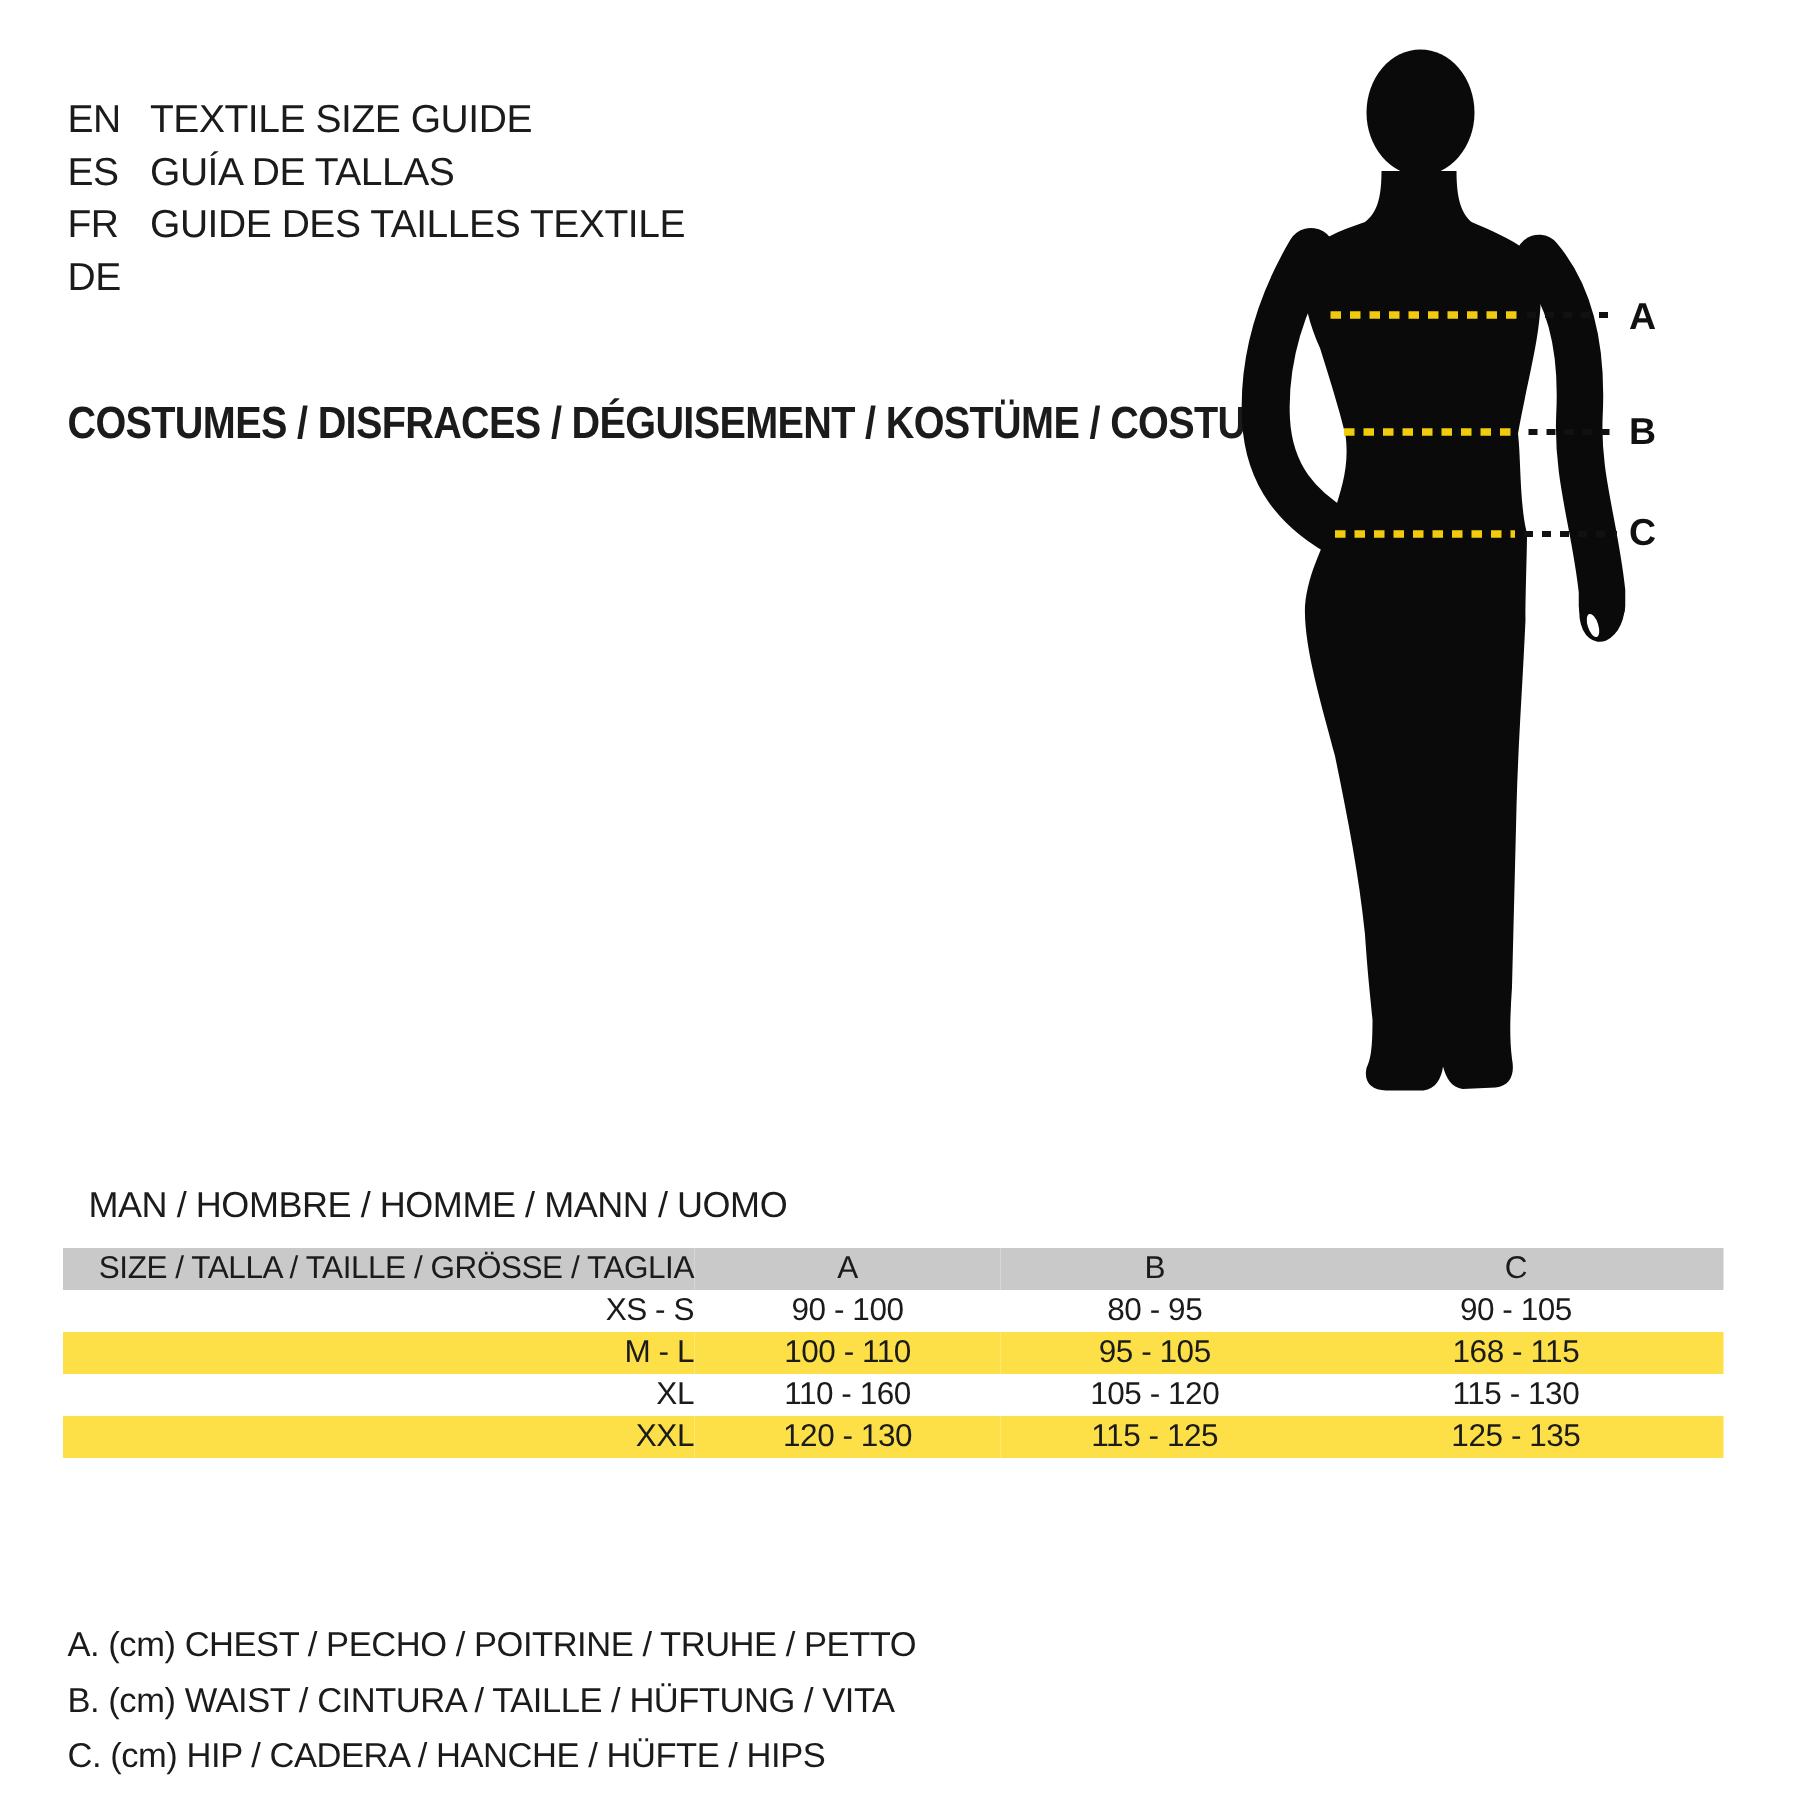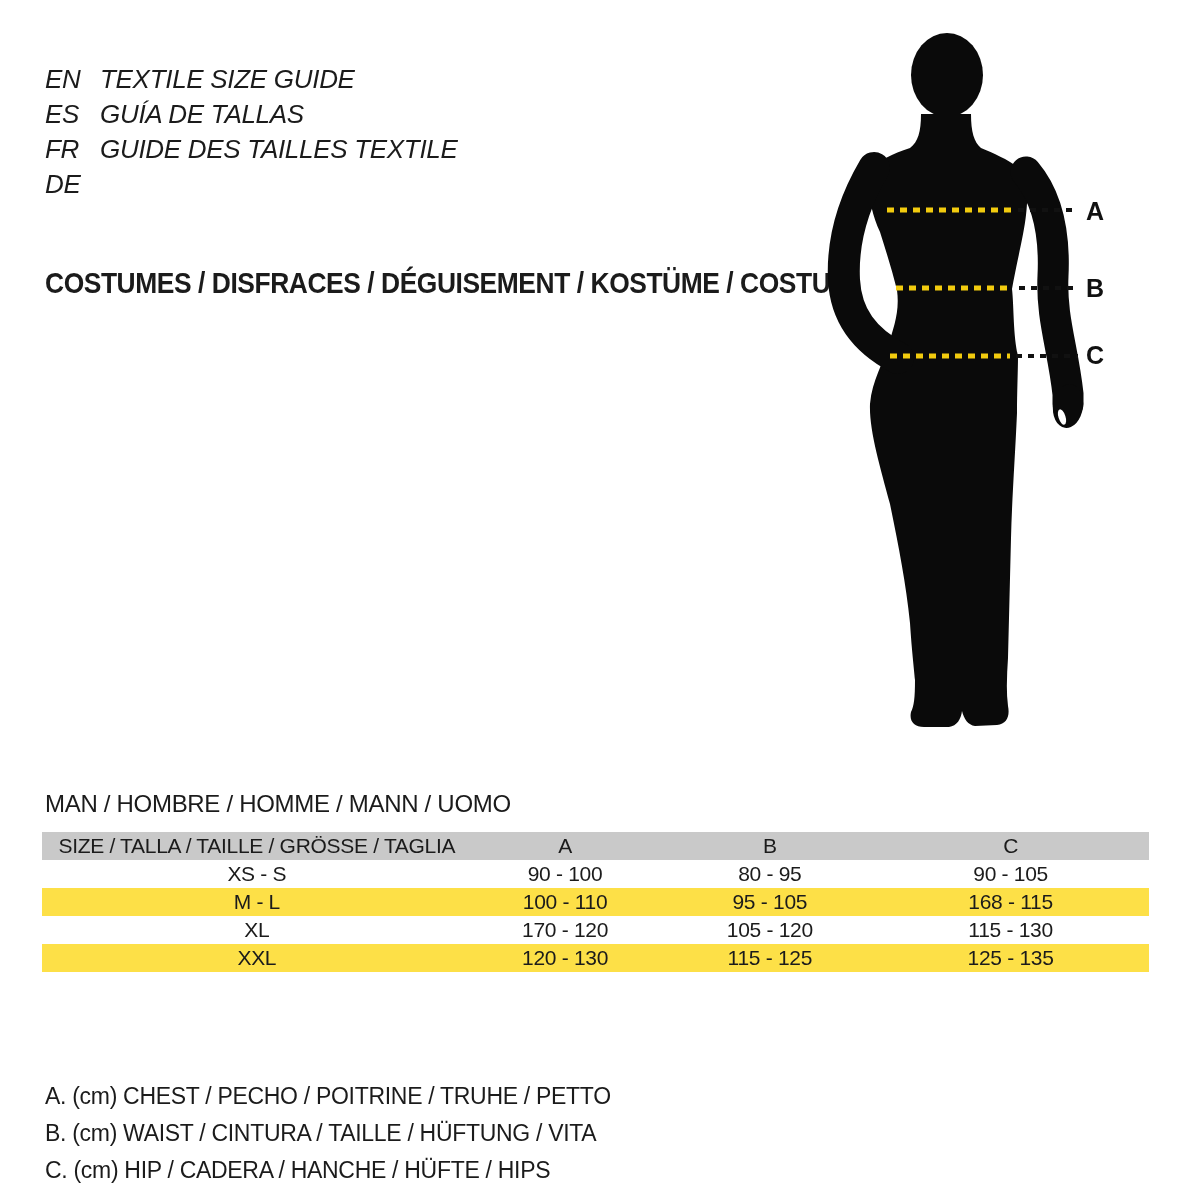--- a/index.html
+++ b/index.html
@@ -3,49 +3,49 @@
 <meta charset="utf-8">
 <style>
   html,body{margin:0;padding:0;background:#ffffff;}
   .page{
     position:relative;width:1200px;height:1200px;background:#ffffff;overflow:hidden;
     font-family:"Liberation Sans","DejaVu Sans",sans-serif;color:#1b1b1b;
     letter-spacing:-0.3px;
   }
   
   .langs{position:absolute;left:45px;top:62px;}
-  .lang-row{display:flex;height:35px;align-items:center;font-size:26px;font-weight:500;font-style:italic;}
+  .lang-row{display:flex;height:35px;align-items:center;font-size:26px;font-weight:500;}
   .lang-code{width:55px;flex:0 0 55px;}
   .lang-label{white-space:nowrap;}
   
   .category-title{
     position:absolute;left:45px;top:266px;font-size:30px;font-weight:bold;
     white-space:nowrap;transform:scaleX(0.88);transform-origin:left center;letter-spacing:-0.5px;
   }
   
   .figure-svg{position:absolute;left:822px;top:18px;width:300px;height:745px;}
   .marker{position:absolute;font-size:25px;font-weight:bold;color:#111;width:30px;}
   .marker-a{left:1086px;top:197px;}
   .marker-b{left:1086px;top:274px;}
   .marker-c{left:1086px;top:341px;}
   
-  .section-title{position:absolute;left:45px;top:790px;font-size:24px;font-weight:500;white-space:nowrap;}
+  .section-title{position:absolute;left:59px;top:790px;font-size:24px;font-weight:500;white-space:nowrap;}
   
   .size-table{
     position:absolute;left:42px;top:832px;width:1107px;border-collapse:collapse;table-layout:fixed;
     font-size:21px;
   }
   .size-table col.c-size{width:38%;}
   .size-table col.c-a{width:18.5%;}
   .size-table col.c-b{width:18.5%;}
   .size-table col.c-c{width:25%;}
   .size-table th,.size-table td{
     height:28px;padding:0;font-weight:normal;text-align:center;vertical-align:middle;line-height:28px;
   }
-  .size-table th:first-child,.size-table td:first-child{text-align:center;padding-left:9px;margin-left:47px;}
+  .size-table th:first-child,.size-table td:first-child{text-align:right;padding-left:9px;margin-left:47px;}
   .size-table thead tr{background:#c9c9c9;}
   .size-table tbody tr.alt{background:#fde047;}
   
   .legend{position:absolute;left:45px;top:1038px;margin-top:40px;}
   .legend-line{height:37px;line-height:37px;font-size:23px;white-space:nowrap;}
 </style>
 </head>
 <body>
 
 <div class="page">
@@ -157,21 +157,21 @@
         <td>90 - 105</td>
       </tr>
       <tr class="alt">
         <td>M - L</td>
         <td>100 - 110</td>
         <td>95 - 105</td>
         <td>168 - 115</td>
       </tr>
       <tr>
         <td>XL</td>
-        <td>170 - 120</td>
+        <td>110 - 160</td>
         <td>105 - 120</td>
         <td>115 - 130</td>
       </tr>
       <tr class="alt">
         <td>XXL</td>
         <td>120 - 130</td>
         <td>115 - 125</td>
         <td>125 - 135</td>
       </tr>
     </tbody>

